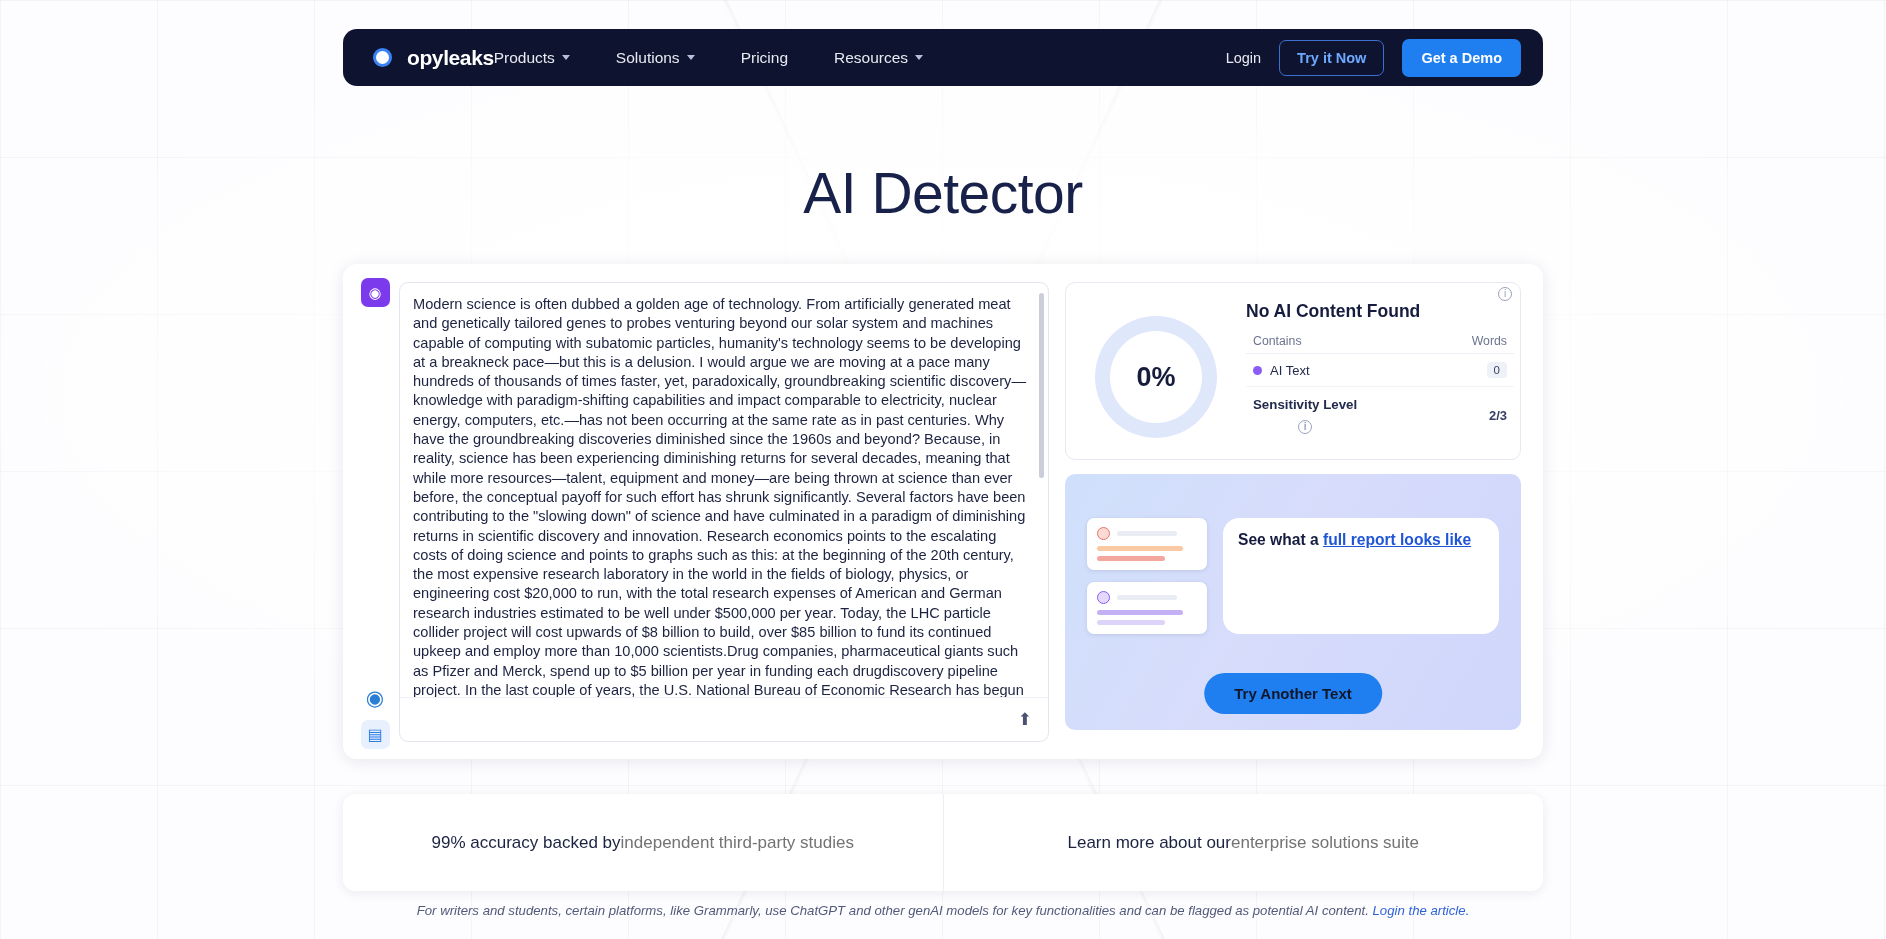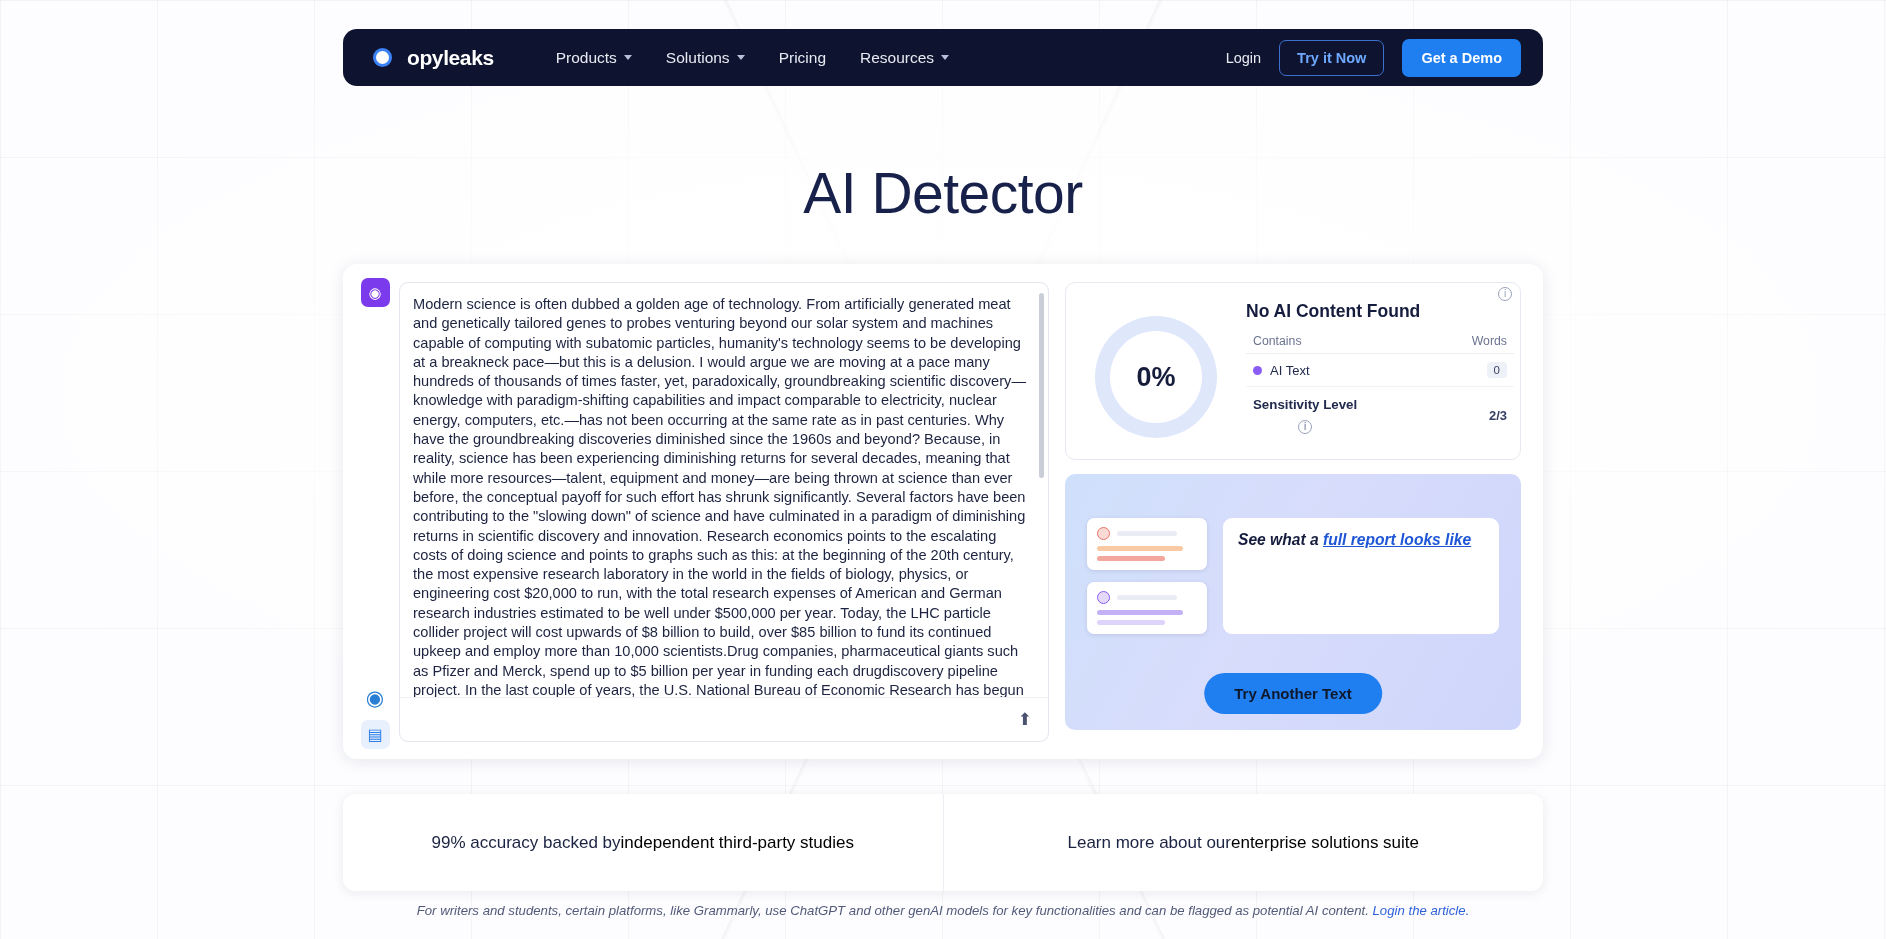--- a/index.html
+++ b/index.html
@@ -38,21 +38,21 @@
     z-index: 10;
   }
   .logo { display: flex; align-items: center; margin-left: 30px; gap: 18px; }
   .logo-mark {
     width: 19px; height: 19px; border-radius: 50%;
     background: #ffffff;
     border: 3.5px solid #3b82f6;
     position: relative; margin-right: -3px;
   }
   .logo-text { color: #fff; font-size: 21px; font-weight: bold; letter-spacing: -0.4px; }
-  .nav-links { display: flex; align-items: center; margin-left: 62px; gap: 34px; }
+  .nav-links { display: flex; align-items: center; gap: 46px; }
   .nav-link {
     color: #e8eaf2; font-size: 15.5px; display: flex; align-items: center; gap: 7px; cursor: pointer;
   }
   .caret {
     width: 0; height: 0;
     border-left: 4.5px solid transparent;
     border-right: 4.5px solid transparent;
     border-top: 5px solid #b9c0d6;
     display: inline-block;
   }
@@ -203,23 +203,22 @@
   .av-red { background: #fbd9d5; border: 1.5px solid #e8736a; }
   .av-purple { background: #e4d9fb; border: 1.5px solid #8b5cf6; }
   .bar { height: 5px; border-radius: 3px; }
   .bar-gray { background: #e9ecf3; }
   .bar-orange { background: #f9c9a3; }
   .bar-red { background: #f4a79c; }
   .bar-purple { background: #c3b0f5; }
   .bar-lav { background: #ddd3fb; }
 
   .promo-text {
-    flex: 1; background: #ffffff; border-radius: 9px;
+    flex: 1; background: #ffffff; border-radius: 16px;
     padding: 13px 15px;
-    font-style: italic;
   }
   .promo-head { font-size: 15.6px; font-weight: bold; color: #151c3d; margin-bottom: 8px; }
   .promo-head a { color: #1f56d6; text-decoration: underline; cursor: pointer; }
   .promo-body { font-size: 13.2px; line-height: 18px; color: #2b3355; }
 
   .btn-another {
     position: absolute; left: 50%; transform: translateX(-50%);
     bottom: 16px;
     background: #1f7ff0; color: #0f172a; border: none;
     border-radius: 22px; padding: 12px 30px;
@@ -232,21 +231,21 @@
     width: 1200px; height: 97px;
     background: #fff; border-radius: 12px;
     box-shadow: 0 2px 12px rgba(20,30,70,0.08);
     display: flex;
   }
   .bottom-half {
     flex: 1; display: flex; align-items: center; justify-content: center;
     font-size: 17px; color: #1b2342;
   }
   .bottom-half:first-child { border-right: 1px solid #eceef4; }
-  .bottom-half a { color: #000000; text-decoration: none; cursor: pointer; }
+  .bottom-half a { color: #737373; text-decoration: none; cursor: pointer; }
   .footnote {
     position: absolute; top: 903px; left: 0; width: 100%;
     text-align: center; font-size: 13.2px; font-style: italic; color: #525a7a;
   }
   .footnote a { color: #2f62d8; cursor: pointer; }
 </style>
 </head>
 <body>
 
 <div class="bg-diag"></div>

